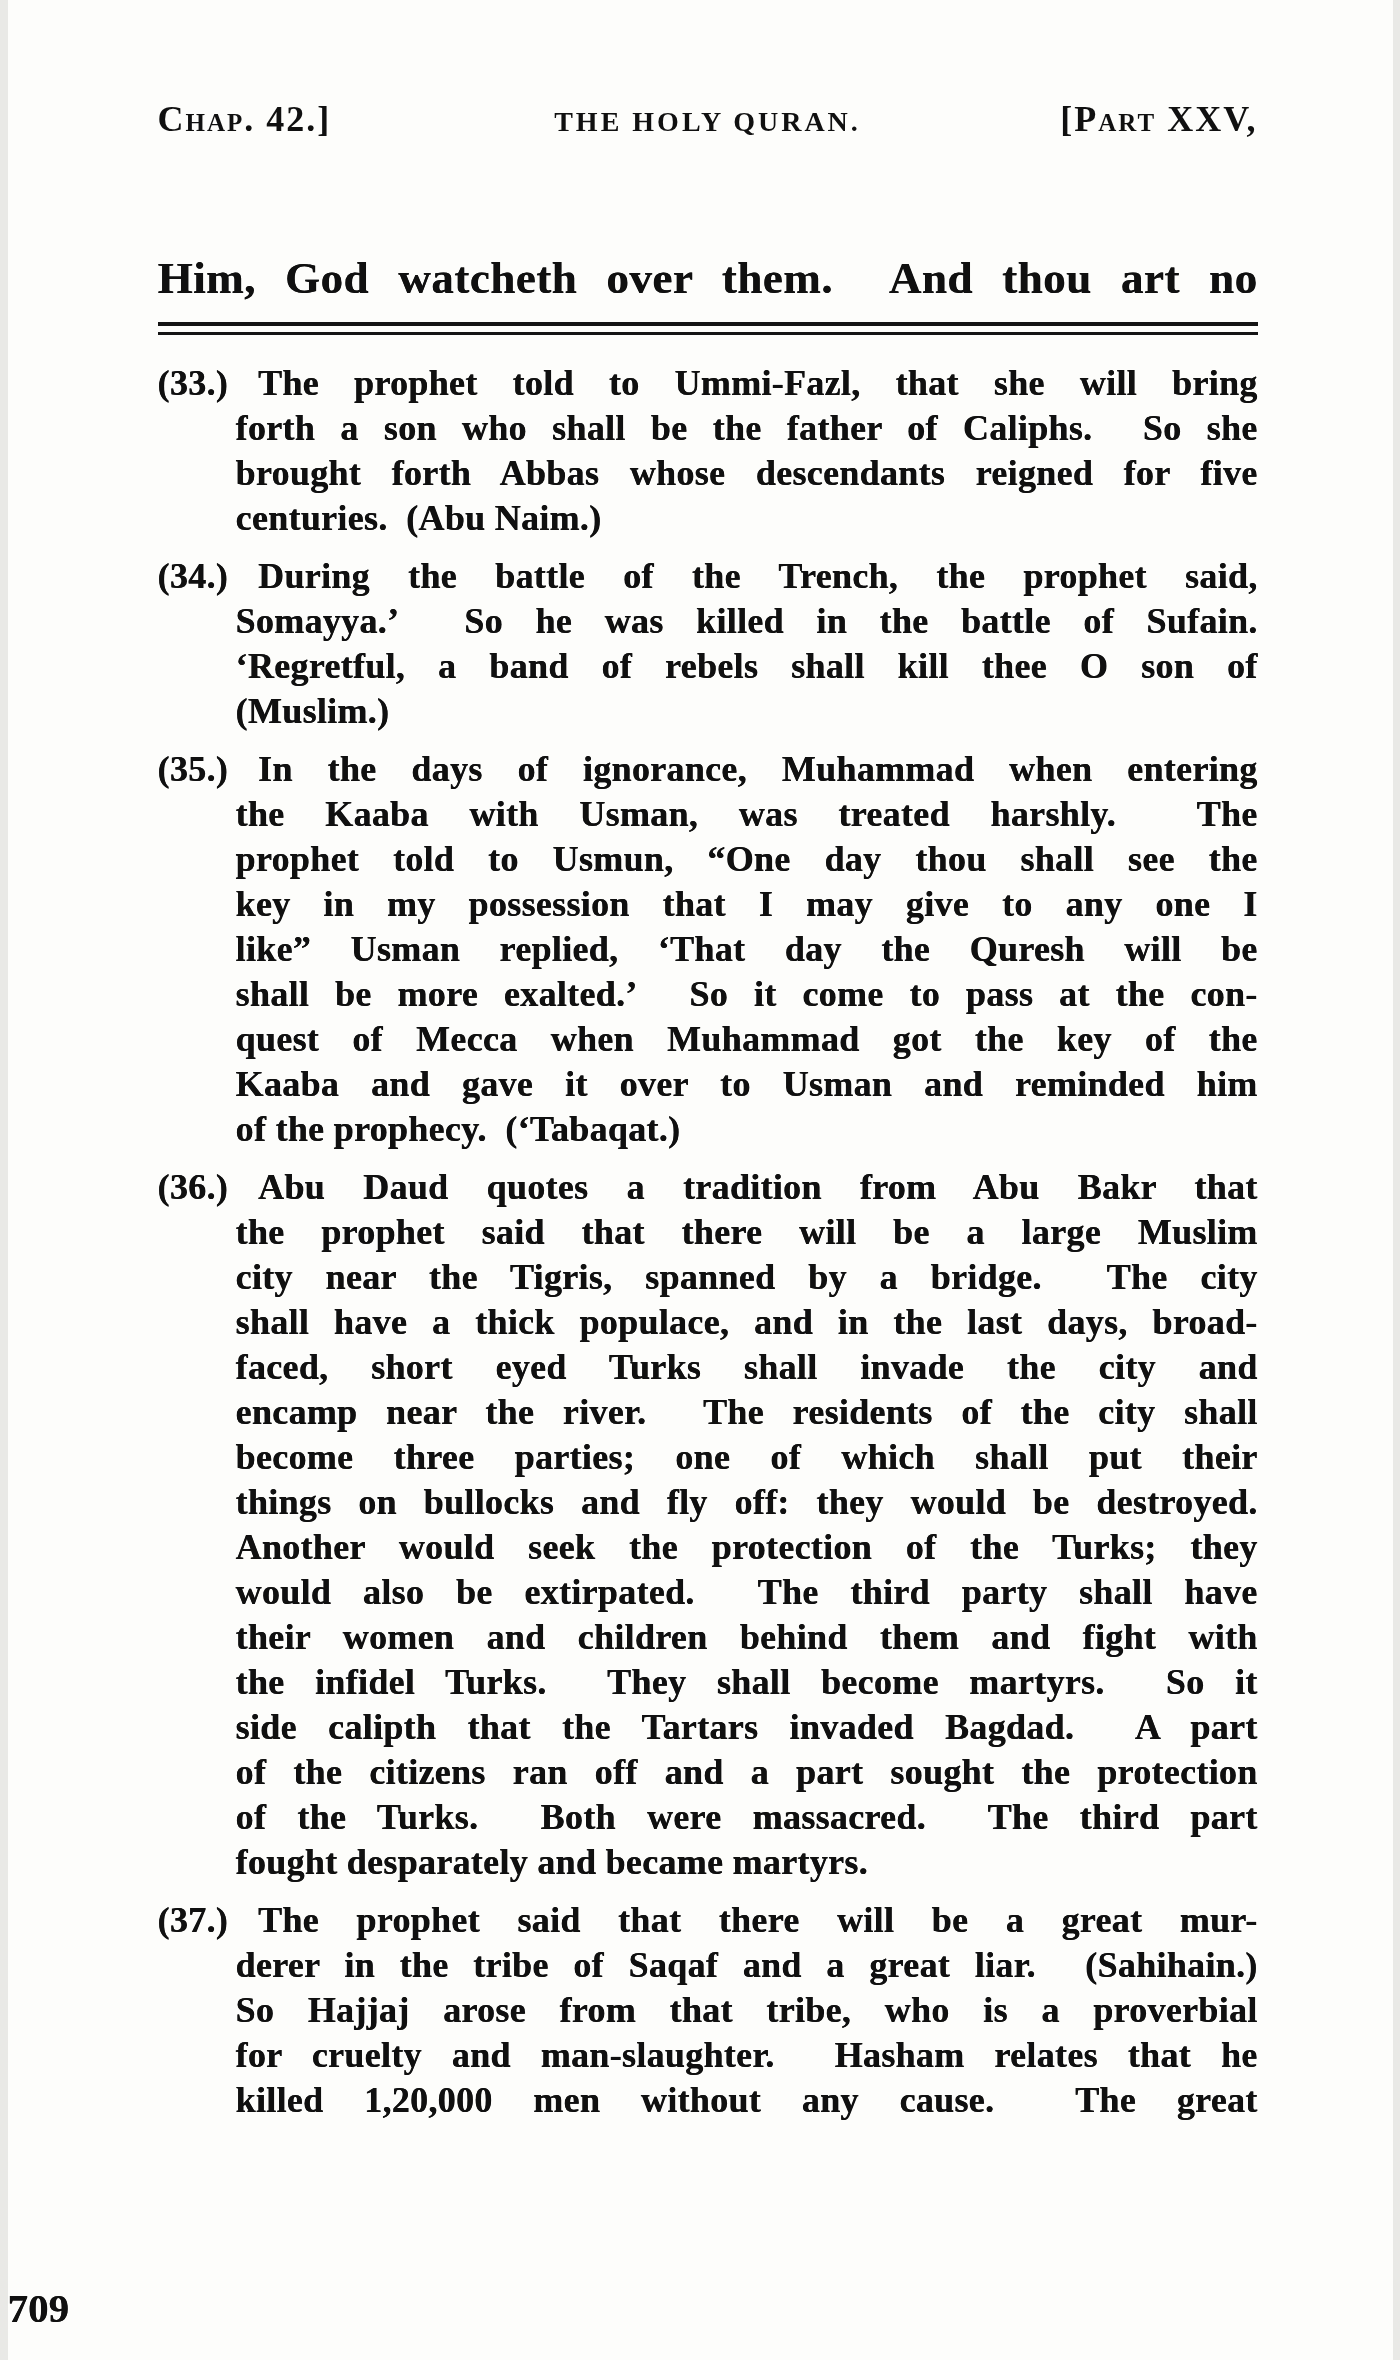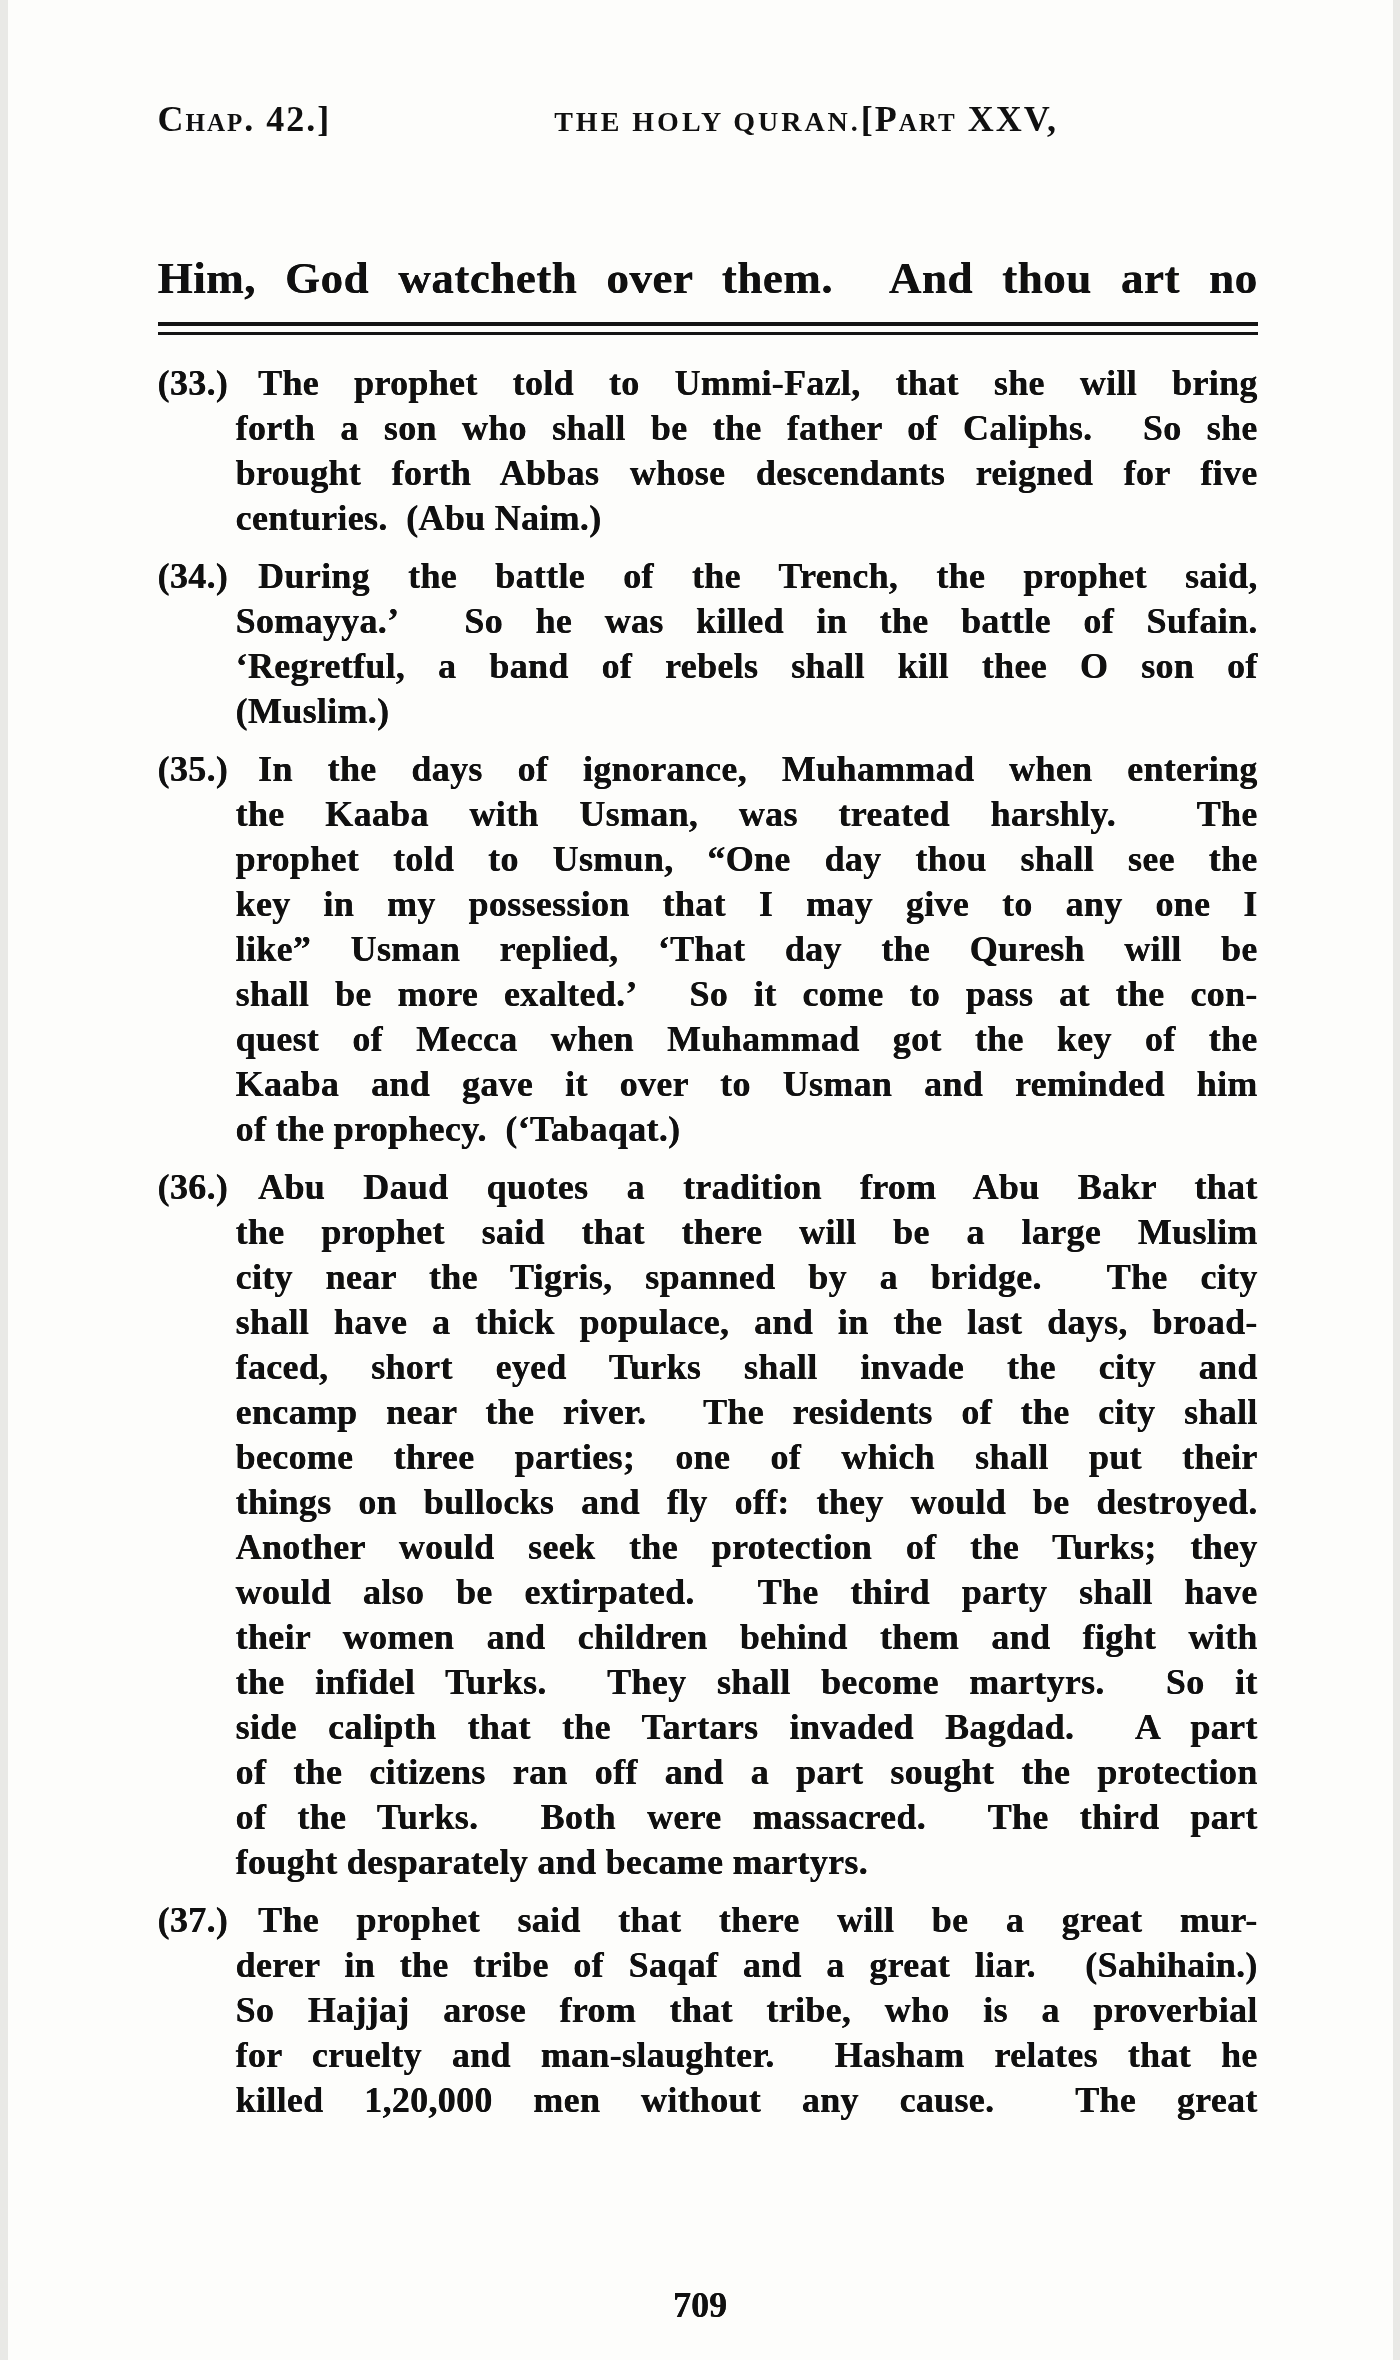--- a/index.html
+++ b/index.html
@@ -37,20 +37,21 @@
     font-size: 36px;
     letter-spacing: 2px;
   }
   .rh-center {
     text-align: left;
     font-size: 28px;
     letter-spacing: 3px;
   }
   .rh-right {
     flex: 1;
+    text-align: right;
     font-variant: small-caps;
     font-size: 36px;
     letter-spacing: 2px;
   }
   
   .verse-heading {
     margin-top: 112px;
     font-size: 45px;
     font-weight: bold;
     letter-spacing: 0.5px;
@@ -89,22 +90,22 @@
     text-indent: -78px;
   }
   .pnum {
     padding-right: 30px;
   }
   .page-number {
     position: absolute;
     left: 0;
     top: 2284px;
     width: 100%;
-    text-align: center;
-    font-size: 36px;
+    text-align: left;
+    font-size: 41px;
     font-weight: bold;
     text-shadow: 0.35px 0 0 currentColor;
   }
 </style>
 </head>
 <body>
 
 <div class="page">
   <div class="content">
 

